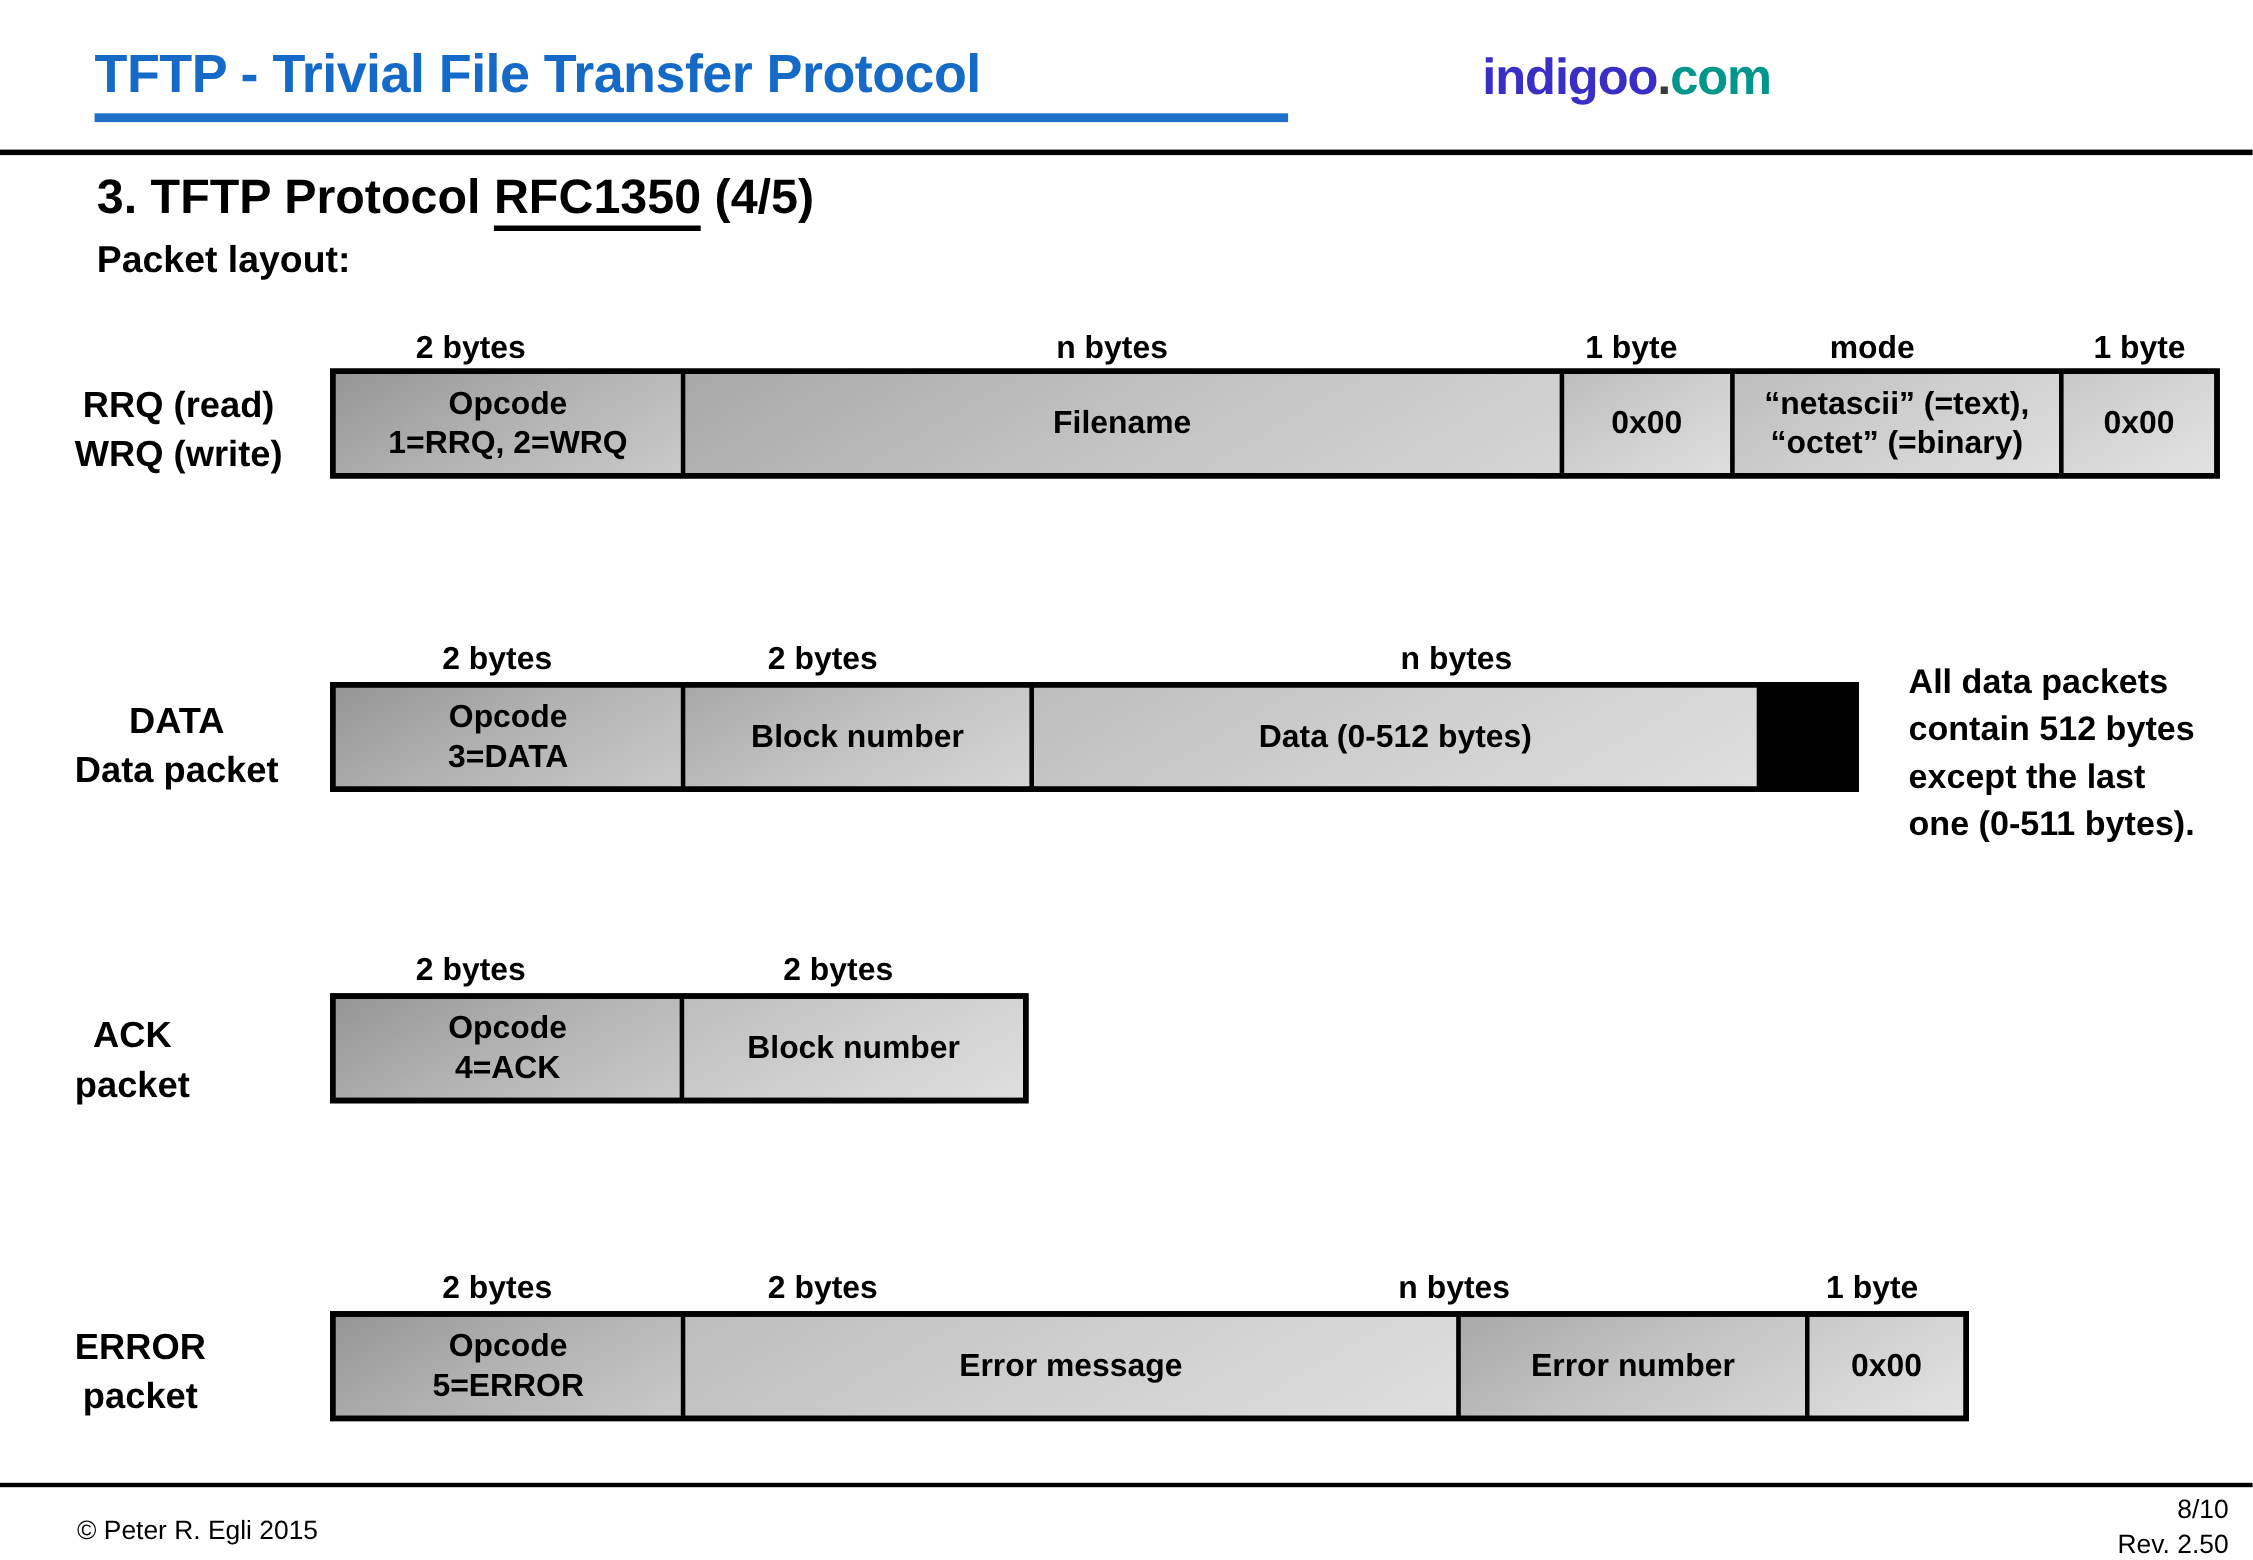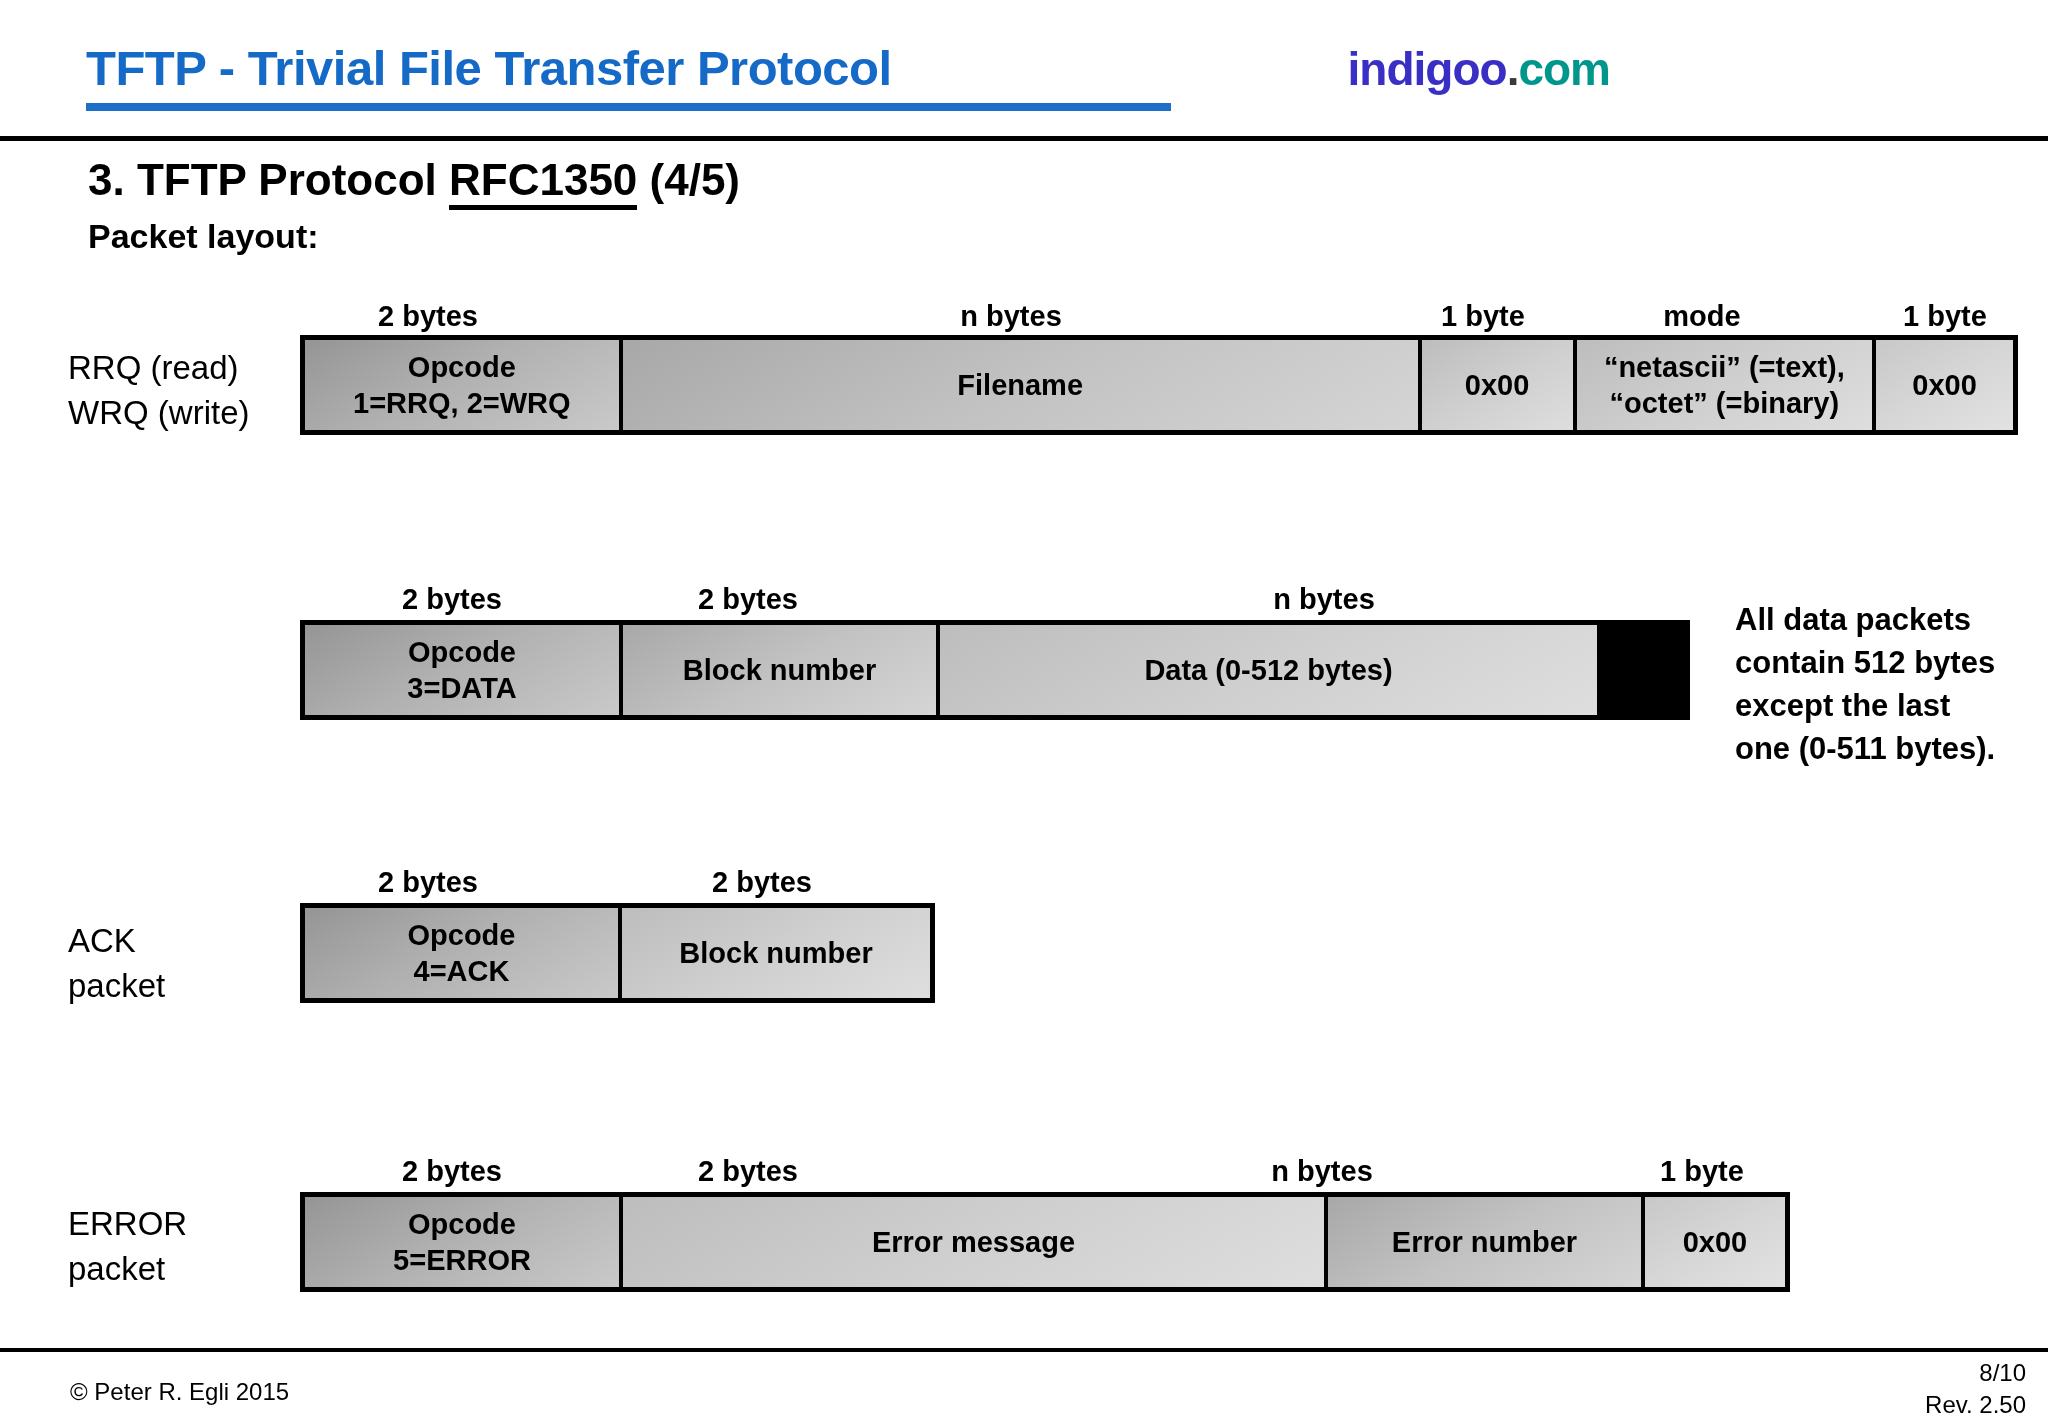--- a/index.html
+++ b/index.html
@@ -77,23 +77,23 @@
   
   .diagram-area {
     position: absolute;
     left: 0; top: 0;
     width: 2048px; height: 1418px;
   }
 
   .row-label {
     position: absolute;
     font-size: 33px;
-    font-weight: normal;
+    font-weight: bold;
     line-height: 45px;
-    text-align: left;
+    text-align: center;
     white-space: nowrap;
   }
 
   
   .packet {
     position: absolute;
     border: 5px solid #000000;
     background: #000000;
     box-sizing: border-box;
     display: flex;
@@ -204,20 +204,24 @@
       <div>
         <div>“netascii” (=text),</div>
         <div>“octet” (=binary)</div>
       </div>
     </div>
     <div class="cell shade-4" style="width:137px;">
       <div>0x00</div>
     </div>
   </div>
 
+  <div class="row-label" style="left:68px; top:632px;">
+    <div>DATA</div>
+    <div>Data packet</div>
+  </div>
   <div class="size-label" style="left:452px; top:583px;">2 bytes</div>
   <div class="size-label" style="left:748px; top:583px;">2 bytes</div>
   <div class="size-label" style="left:1324px; top:583px;">n bytes</div>
 
   <div class="packet" style="left:300px; top:620px; width:1390px; height:100px;">
     <div class="cell shade-1" style="width:318px;">
       <div>
         <div>Opcode</div>
         <div>3=DATA</div>
       </div>

